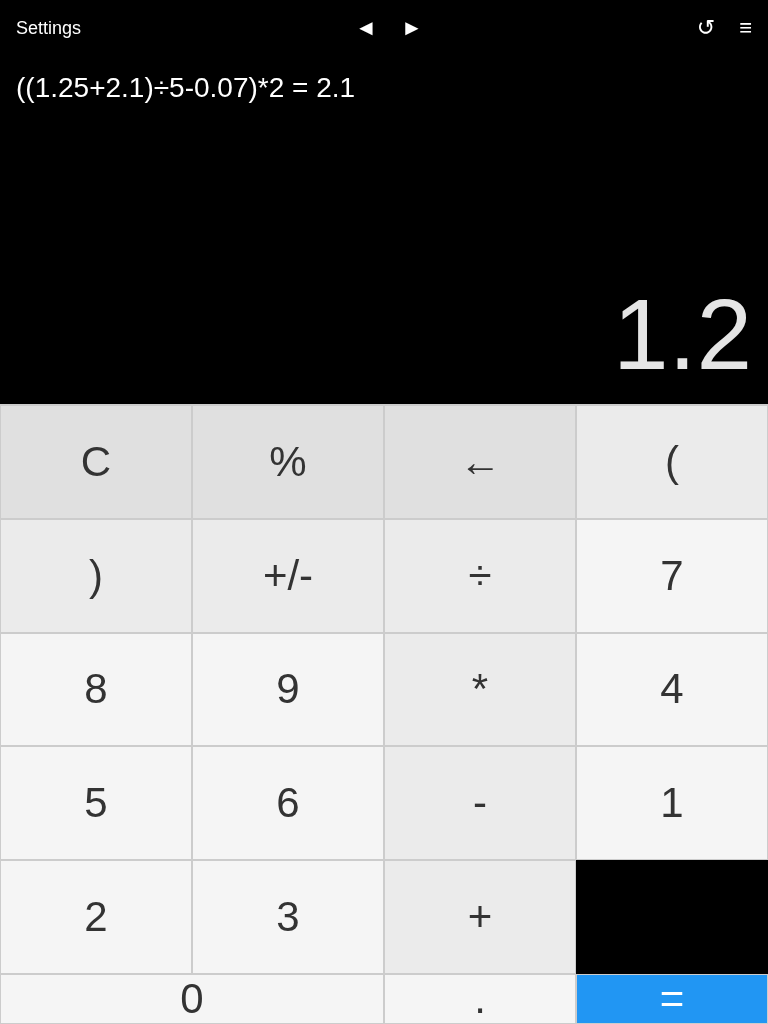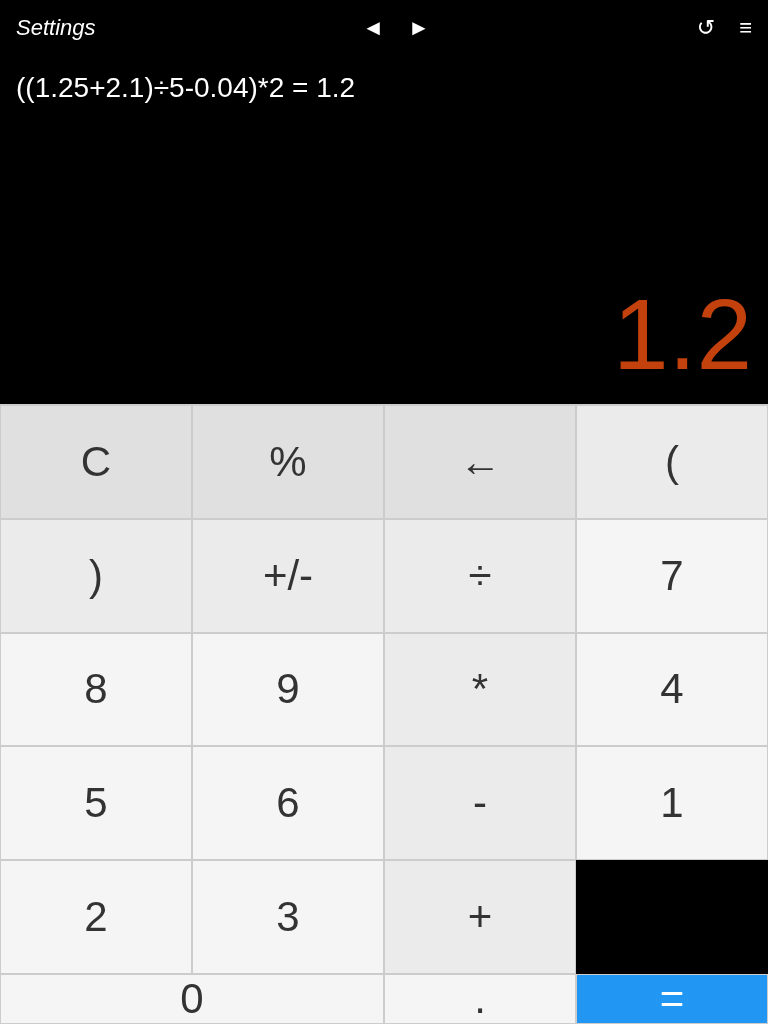--- a/index.html
+++ b/index.html
@@ -23,22 +23,21 @@
       display: flex;
       align-items: center;
       justify-content: space-between;
       padding: 8px 16px;
       background: #000;
       color: #fff;
       height: 56px;
     }
 
     #top-bar-left {
-      font-size: 22px;
-      font-style: italic;
+      font-size: 18px;
     }
 
     #top-bar-center {
       display: flex;
       gap: 24px;
       align-items: center;
     }
 
     #top-bar-center span {
       font-size: 22px;
@@ -66,21 +65,21 @@
       padding: 16px 16px 20px 16px;
     }
 
     #expression {
       color: #fff;
       font-size: 28px;
       text-align: left;
     }
 
     #result {
-      color: #c2410c;
+      color: #e5e5e5;
       font-size: 100px;
       font-weight: 300;
       text-align: right;
       line-height: 1;
     }
 
     
     #keypad {
       display: grid;
       grid-template-columns: repeat(4, 1fr);
@@ -132,21 +131,21 @@
     <span>◄</span>
     <span>►</span>
   </div>
   <div id="top-bar-right">
     <span>↺</span>
     <span>≡</span>
   </div>
 </div>
 
 <div id="display">
-  <div id="expression">((1.25+2.1)÷5-0.04)*2 = 1.2</div>
+  <div id="expression">((1.25+2.1)÷5-0.07)*2 = 2.1</div>
   <div id="result">1.2</div>
 </div>
 
 <div id="keypad">
 
   <div class="btn btn-function">C</div>
   <div class="btn btn-function">%</div>
   <div class="btn btn-function">←</div>
 
   <div class="btn btn-operator">(</div>

